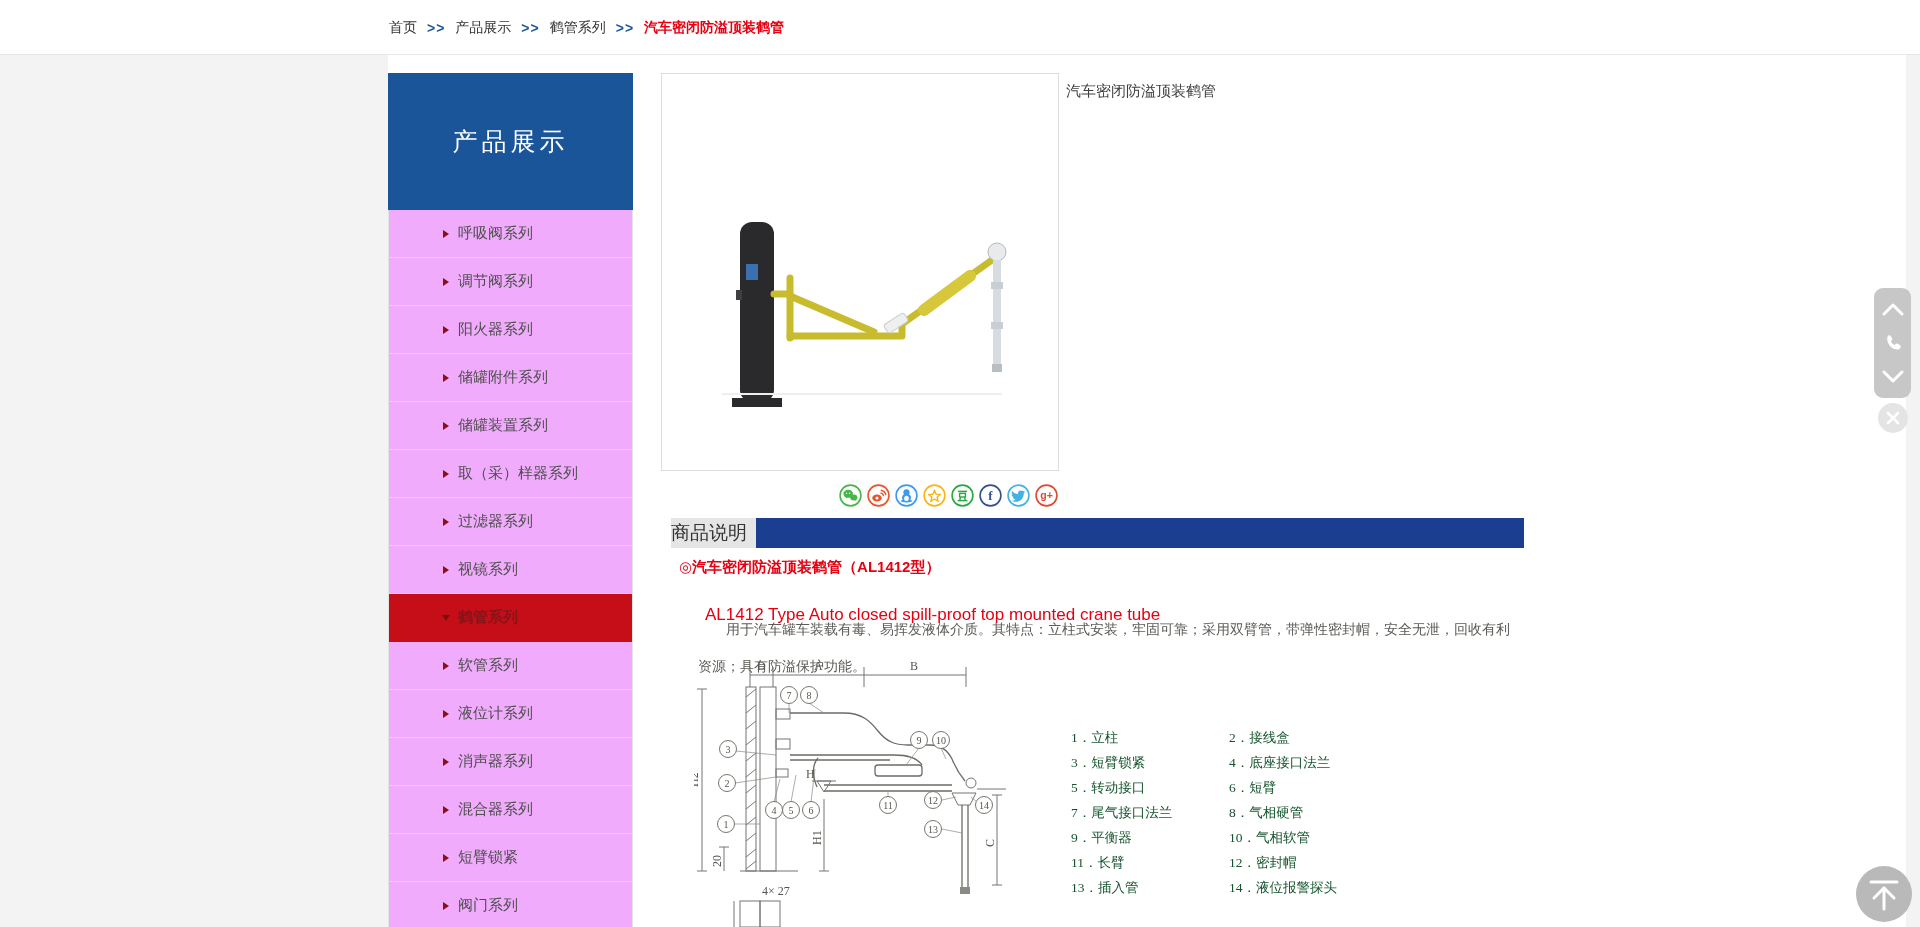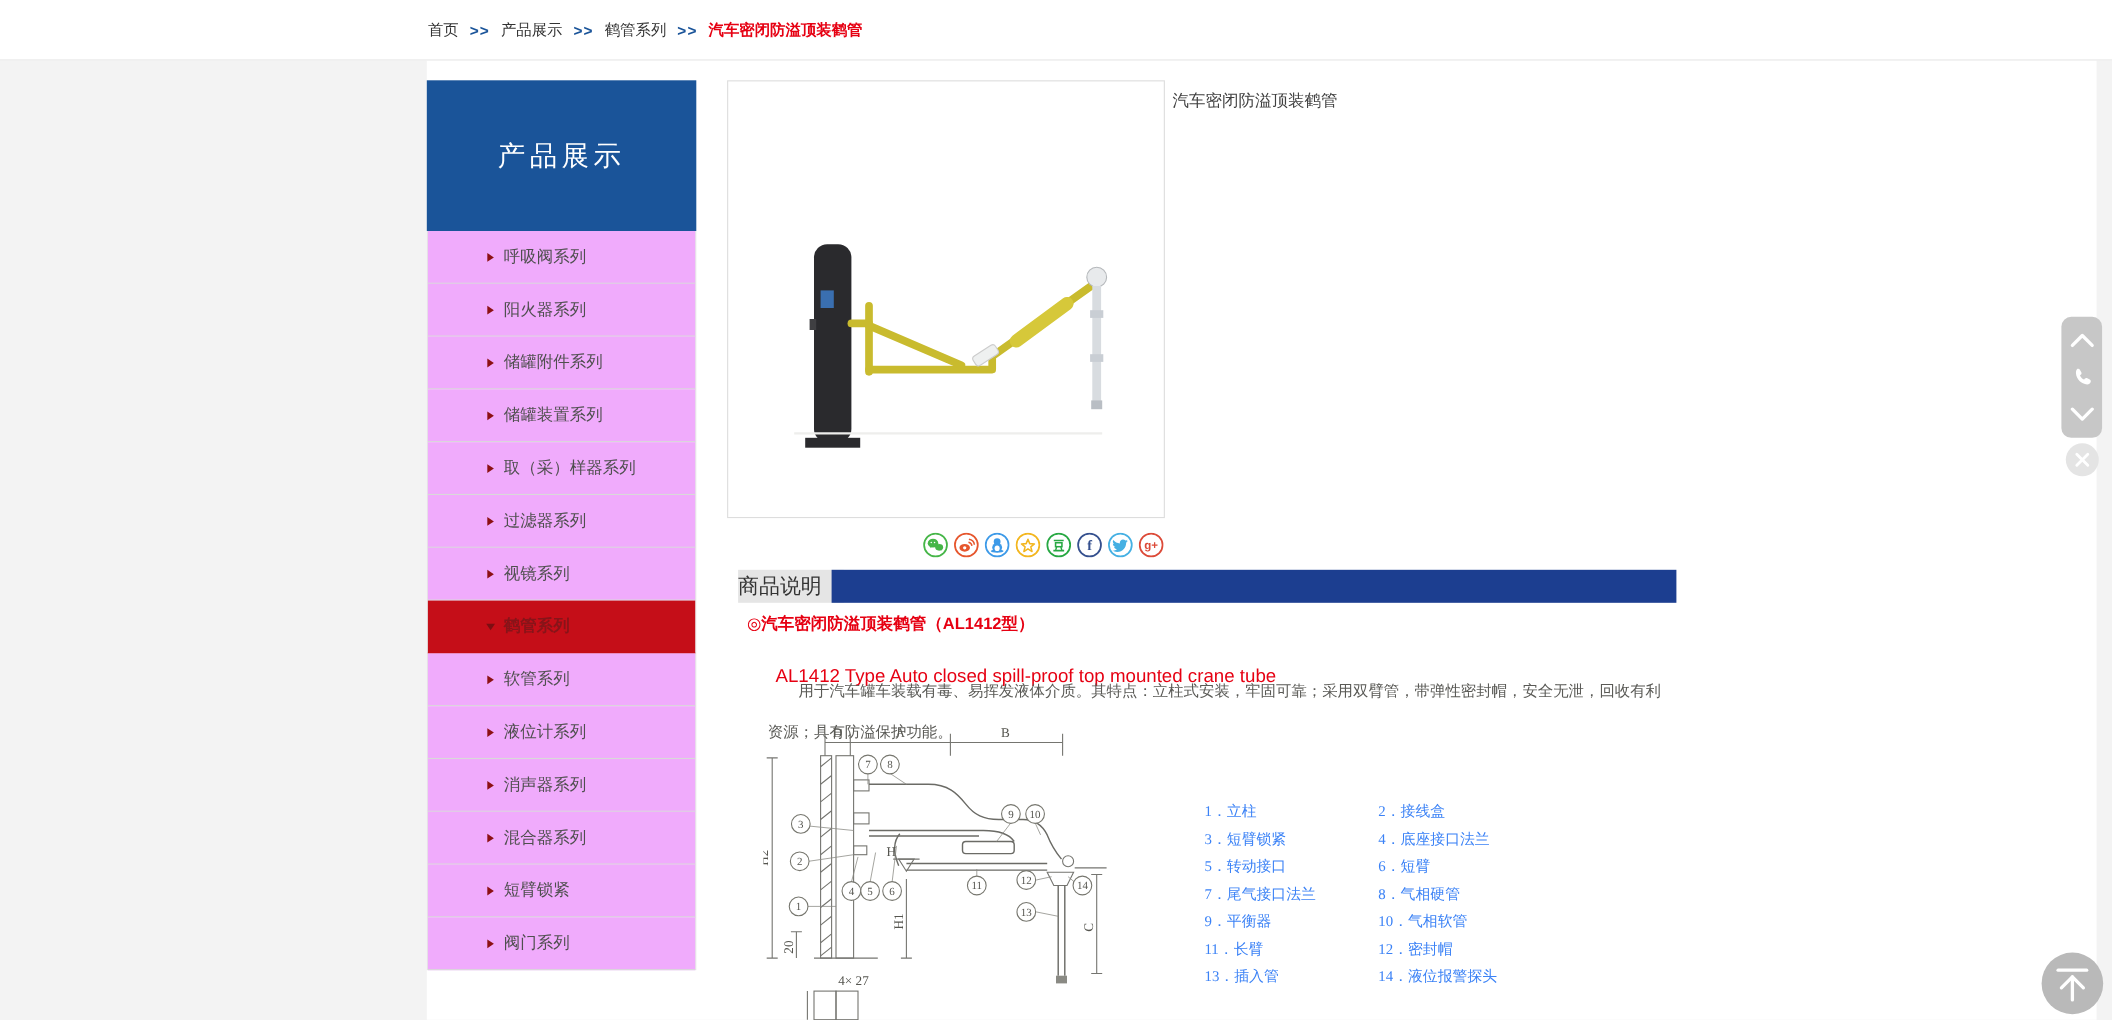--- a/index.html
+++ b/index.html
@@ -65,21 +65,21 @@
   .diagram-svg .ln { stroke:#757570; stroke-width:1; fill:none; }
   .diagram-svg .pipe { stroke:#6b6b66; stroke-width:1.3; fill:none; }
   .diagram-svg .dim-text { fill:#55554f; font-size:12px;
     font-family:"Liberation Serif","DejaVu Serif",serif; }
   .diagram-svg .co circle { fill:#fff; stroke:#77776f; stroke-width:1; }
   .diagram-svg .co text { fill:#55554f; font-size:10px; text-anchor:middle;
     font-family:"Liberation Serif","DejaVu Serif",serif; }
 
   .parts-list { position:absolute; left:683px; top:674px; width:310px;
     display:grid; grid-template-columns:158px auto; row-gap:7px;
-    font-family:"Liberation Serif","DejaVu Serif",serif; font-size:13.5px; color:#3b82f6;margin-left:24px; }
+    font-family:"Liberation Serif","DejaVu Serif",serif; font-size:13.5px; color:#14532d; }
 
   
   .float-bar { position:absolute; right:9px; top:288px; width:37px; height:110px;
     background:#c7c7c7; border-radius:9px; z-index:9; display:flex; flex-direction:column;
     align-items:center; justify-content:space-around; padding:4px 0; }
   .fb-btn { width:26px; height:26px; display:flex; align-items:center; justify-content:center; cursor:pointer; }
   .float-close { position:absolute; right:12px; top:403px; width:30px; height:30px; border-radius:50%;
     background:#e4e4e4; z-index:9; display:flex; align-items:center; justify-content:center; cursor:pointer; }
   .back-top { position:absolute; right:8px; top:866px; width:56px; height:56px; border-radius:50%;
     background:#b9b9b9; z-index:9; display:flex; align-items:center; justify-content:center; cursor:pointer; }
@@ -102,20 +102,24 @@
 <div class="container">
 
   <div class="sidebar">
     <div class="sidebar-head">
       <span class="t">产品展示</span>
     </div>
     <div class="side-menu">
         <div class="side-item">
           <span class="tri"></span>
           <span class="side-lbl">呼吸阀系列</span>
+        </div>
+        <div class="side-item">
+          <span class="tri"></span>
+          <span class="side-lbl">调节阀系列</span>
         </div>
         <div class="side-item">
           <span class="tri"></span>
           <span class="side-lbl">阳火器系列</span>
         </div>
         <div class="side-item">
           <span class="tri"></span>
           <span class="side-lbl">储罐附件系列</span>
         </div>
         <div class="side-item">

